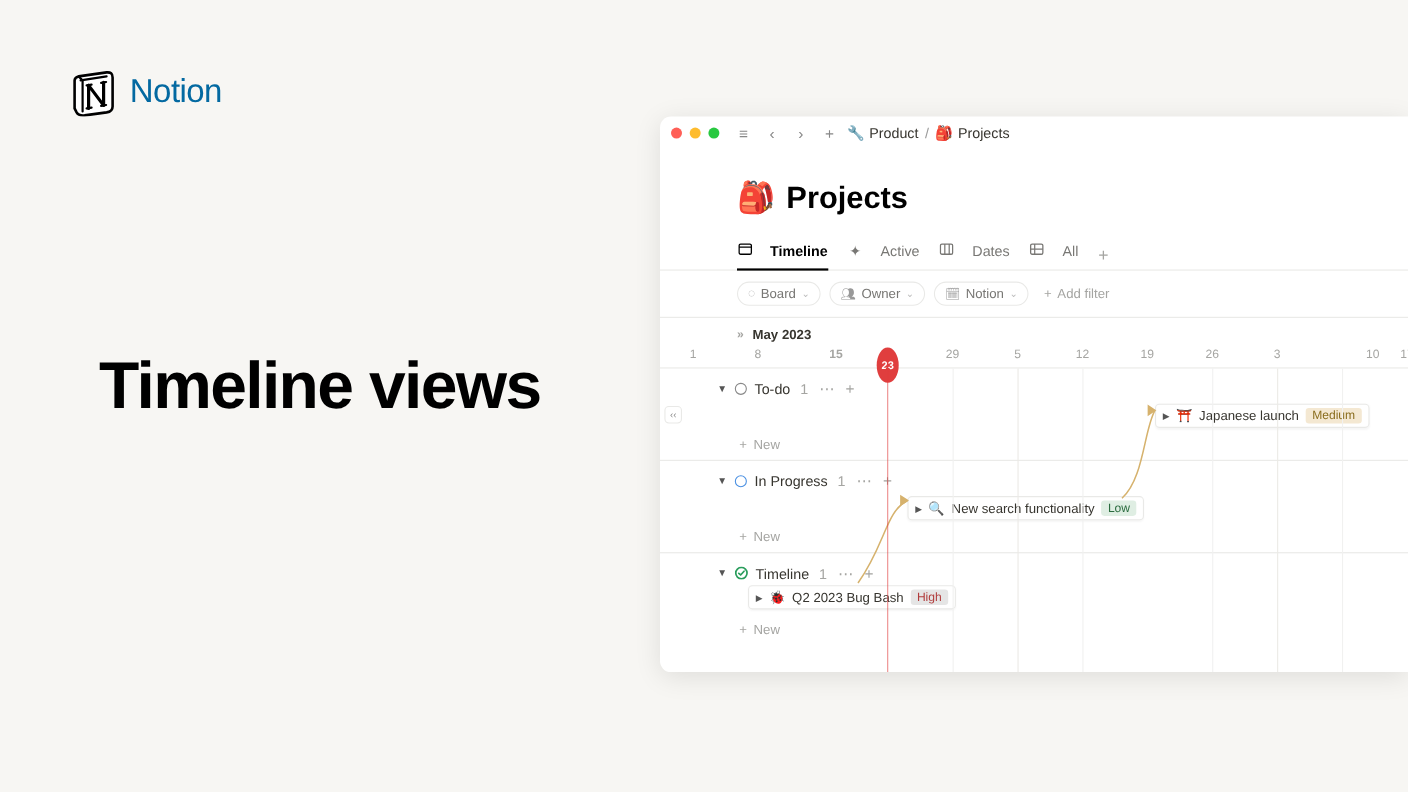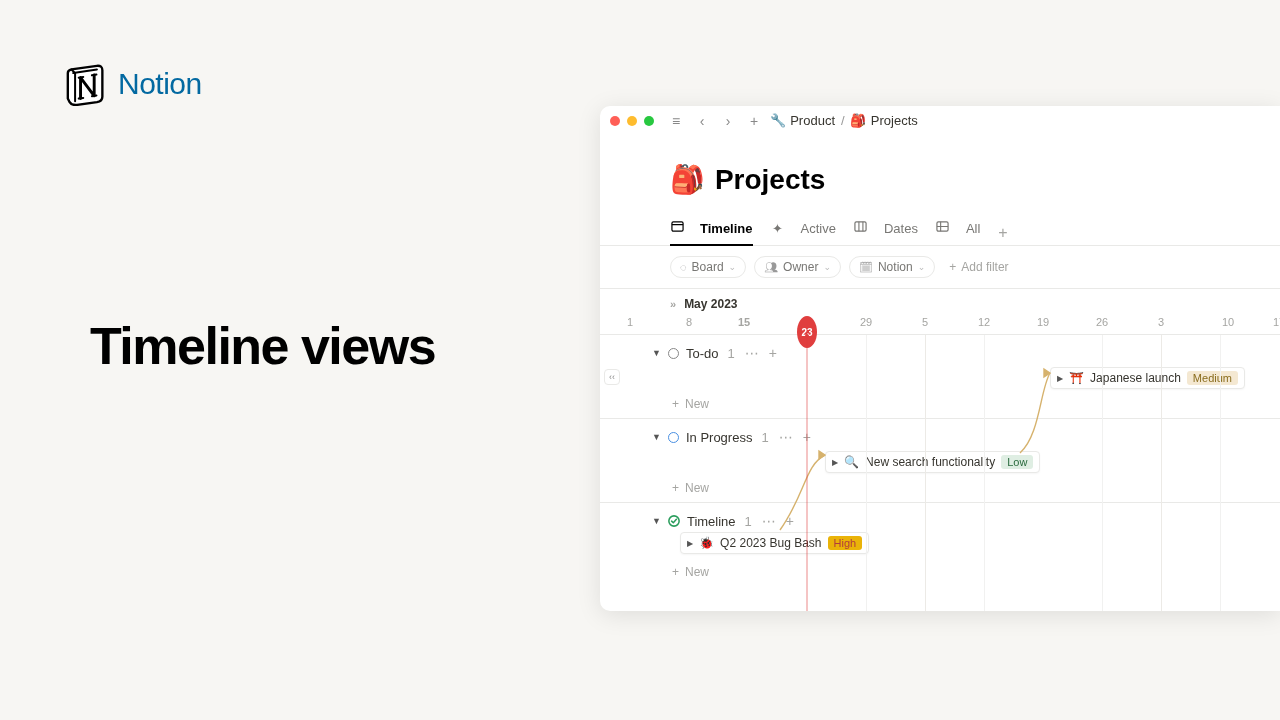--- a/index.html
+++ b/index.html
@@ -26,21 +26,21 @@
   .logo-text {
     font-size: 30px;
     font-weight: 400;
     color: #0369a1;
     letter-spacing: -0.5px;
   }
   .headline {
     position: absolute;
     top: 316px;
     left: 90px;
-    font-size: 52px;
+    font-size: 60px;
     font-weight: 700;
     color: #000;
     letter-spacing: -1.5px;
   }
 
   
   .app-window {
     position: absolute;
     top: 106px;
     left: 600px;
@@ -201,21 +201,21 @@
     background:#fff; border:1px solid #e9e9e7; border-radius:4px;
     padding: 3px 6px; font-size:12px; box-shadow: 0 1px 2px rgba(0,0,0,0.04);
   }
   .event-emoji { font-size:12px;}
   .event-tri { font-size:8px; color:#555;}
   .badge {
     font-size:11px; padding:1px 6px; border-radius:3px; font-weight:500;
   }
   .badge.low   { background:#dfeee3; color:#2a6b3e;}
   .badge.med   { background:#f4e8d2; color:#8a6d1e;}
-  .badge.high  { background:#eab308; color:#b13c3c;}
+  .badge.high  { background:#e5e5e5; color:#b13c3c;}
 
   
   .connector {
     position:absolute; stroke:#d6b26d; stroke-width:1.4; fill:none;
     pointer-events:none;
   }
   .connector-arrow { fill:#d6b26d; }
 
   .collapse-chev {
     position:absolute; left:4px; top:50%; transform:translateY(-50%);
@@ -333,30 +333,30 @@
 
   <div class="month-row">
     <span class="month-chev">»</span>
     <span>May 2023</span>
   </div>
 
   <div class="scale-row" id="scale-row">
 
   <div class="tick" style="left: 30px;">1</div>
       <div class="tick" style="left: 89px;">8</div>
-      <div class="tick" style="left: 144px; font-weight: bold;">15</div>
+      <div class="tick" style="left: 160px; font-weight: bold;">15</div>
       <div class="tick today" style="left: 207px;">23</div>
       <div class="today-dot" style="left: 207px;"></div>
       <div class="tick" style="left: 266px;">29</div>
       <div class="tick" style="left: 325px;">5</div>
       <div class="tick" style="left: 384px;">12</div>
       <div class="tick" style="left: 443px;">19</div>
       <div class="tick" style="left: 502px;">26</div>
       <div class="tick" style="left: 561px;">3</div>
-      <div class="tick" style="left: 628px;">10</div>
+      <div class="tick" style="left: 648px;">10</div>
       <div class="tick" style="left: 679px;">17</div>
     </div>
 
   <div class="timeline-body" id="timeline-body">
 
     <div class="group" style="height:84px;">
       <div class="collapse-chev">‹‹</div>
       <div class="group-head">
         <span class="disclose">▼</span>
         <span class="status-circle"></span>

